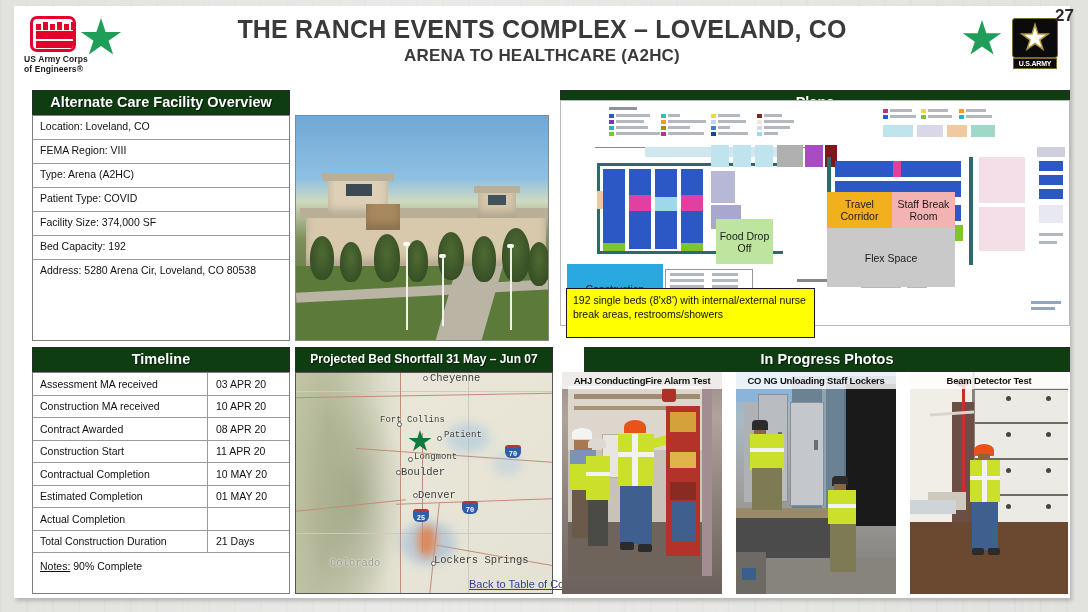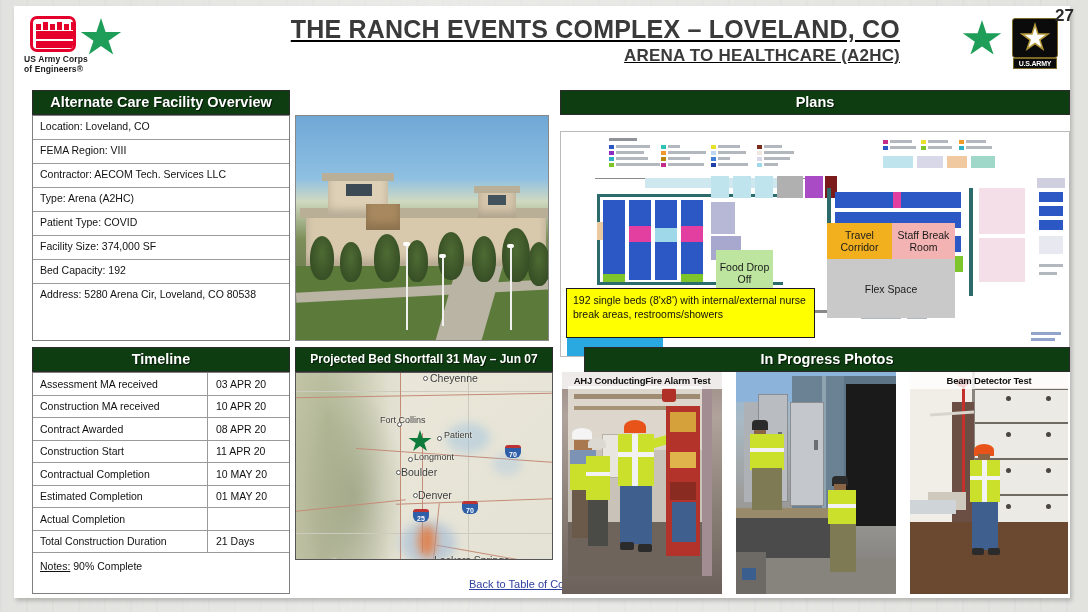--- a/index.html
+++ b/index.html
@@ -50,22 +50,21 @@
   .green-star-hdr {
     position: absolute; left: 62px; top: 6px;
     width: 0; height: 0; color: #1f9e5a; font-size: 0;
   }
   .star-shape {
     background: #1f9e5a;
     clip-path: polygon(50% 0%, 61% 35%, 98% 35%, 68% 57%, 79% 91%, 50% 70%, 21% 91%, 32% 57%, 2% 35%, 39% 35%);
   }
   #title-block {
     position: absolute; left: 170px; top: 8px; width: 716px;
-    text-align: right;
-    text-decoration: underline;
+    text-align: center;
   }
   #title-main {
     font-size: 25px; font-weight: bold; color: #3a3a3a;
     letter-spacing: .2px; line-height: 30px; white-space: nowrap;
   }
   #title-sub {
     font-size: 17px; font-weight: bold; color: #3a3a3a;
     letter-spacing: .2px; line-height: 22px; margin-top: 1px;
   }
   .army-logo {
@@ -163,23 +162,24 @@
   }
   #timeline-notes {
     height: 40px; font-size: 10.5px; color: #111; padding: 7px 6px 0 7px;
   }
   #timeline-notes u { text-decoration: underline; }
 
   
   #map-hdr { position: absolute; left: 281px; top: 341px; width: 258px; height: 25px; }
   #map-hdr .panel-header { font-size: 12px; }
   #map-box {
-    position: absolute; left: 281px; top: 366px; width: 258px; height: 188px;
+    position: absolute; left: 281px; top: 366px; width: 258px; height: 222px;
     border: 1px solid #555; overflow: hidden;
     background: linear-gradient(135deg, #eae7dc 0%, #e9e6d8 40%, #e4e2d4 100%);
+    font-family: Liberation Mono, monospace;
   }
   .map-mtn {
     position:absolute; left:0; top:0; width: 105px; height: 222px;
     background:
       radial-gradient(ellipse at 30% 20%, rgba(150,160,120,.55), rgba(0,0,0,0) 60%),
       radial-gradient(ellipse at 55% 55%, rgba(130,140,105,.5), rgba(0,0,0,0) 62%),
       radial-gradient(ellipse at 25% 85%, rgba(145,150,115,.45), rgba(0,0,0,0) 60%),
       linear-gradient(to right, #cfd0b4, #e3e1d2);
   }
   .map-road { position:absolute; background:#c48b77; height:1.4px; }
@@ -202,21 +202,21 @@
   .shield {
     position:absolute; width:16px; height:13px; background:#2f5fa8;
     border-radius: 3px 3px 6px 6px; color:#fff; font-size:7px; font-weight:bold;
     text-align:center; line-height:13px; border-top: 3px solid #b33;
   }
   .map-glow { position:absolute; border-radius:50%; filter: blur(5px); }
 
   
   #plans-hdr { position: absolute; left: 546px; top: 84px; width: 510px; height: 25px; }
   #plans-box {
-    position: absolute; left: 546px; top: 125px; width: 510px; height: 226px;
+    position: absolute; left: 546px; top: 94px; width: 510px; height: 226px;
     border: 1px solid #bbb; background: #fff; overflow: hidden; padding-left: 24px;
   }
   .fp { position: absolute; }
   .fp-legend-sw { position:absolute; width:5px; height:4px; }
   .fp-legend-bar { position:absolute; height:3px; background:#9aa0a8; opacity:.75; }
   .fp-wall { position:absolute; background:#2c6b6b; }
   .fp-wallthin { position:absolute; background:#8a8a8a; }
   .fp-bedblock { position:absolute; background:#2b58c4; }
   .fp-room { position:absolute; }
   .fp-blur { filter: blur(.35px); }
@@ -314,21 +314,20 @@
     </div>
 
     <div id="page-num">27</div>
 
     <div id="overview-hdr">
       <div class="panel-header">Alternate Care Facility Overview</div>
     </div>
     <div id="overview-table">
       <div class="row">Location:  Loveland,  CO</div>
       <div class="row">FEMA Region:  VIII</div>
-      <div class="row">Contractor: AECOM Tech.  Services LLC</div>
       <div class="row">Type: Arena (A2HC)</div>
       <div class="row">Patient Type:  COVID</div>
       <div class="row">Facility Size: 374,000  SF</div>
       <div class="row">Bed Capacity:  192</div>
       <div class="row tall">Address: 5280 Arena Cir, Loveland,  CO 80538</div>
     </div>
 
     <div id="facility-photo">
       <div class="ph-building" style="left:10px;top:98px;width:240px;height:52px;"></div>
       <div class="ph-roof" style="left:4px;top:92px;width:252px;height:10px;"></div>
@@ -680,20 +679,21 @@
           <div class="pb" style="left:16px;top:96px;width:30px;height:42px;background:#7d7a54;"></div>
 
           <div class="pb" style="left:96px;top:104px;width:16px;height:10px;background:#2b2b2b;border-radius:4px 4px 0 0;"></div>
           <div class="pb skin" style="left:98px;top:112px;width:12px;height:10px;"></div>
           <div class="pb vest" style="left:92px;top:118px;width:28px;height:34px;"></div>
           <div class="pb vest-stripe" style="left:92px;top:132px;width:28px;height:4px;"></div>
           <div class="pb" style="left:94px;top:152px;width:26px;height:48px;background:#7d7a54;"></div>
           <div class="pb" style="left:0;top:180px;width:30px;height:42px;background:#6d6a66;"></div>
           <div class="pb" style="left:6px;top:196px;width:14px;height:12px;background:#3a5f8f;"></div>
         </div>
+        <div class="photo-cap">CO NG Unloading Staff Lockers</div>
       </div>
 
       <div class="photo-card" style="left:350px;width:158px;">
         <div class="photo-img" style="width:158px;background:linear-gradient(to bottom,#efece6 0%, #e6e2da 55%, #6b4a34 70%, #5a3d2a 100%);">
           <div class="pb" style="left:0;top:0;width:158px;height:150px;background:#f1eee8;"></div>
 
           <div class="pb" style="left:62px;top:0;width:96px;height:176px;background:#eceae4;"></div>
           <div class="pb" style="left:62px;top:16px;width:96px;height:2px;background:#6f6a62;"></div>
           <div class="pb" style="left:62px;top:50px;width:96px;height:2px;background:#6f6a62;"></div>
           <div class="pb" style="left:62px;top:86px;width:96px;height:2px;background:#6f6a62;"></div>

